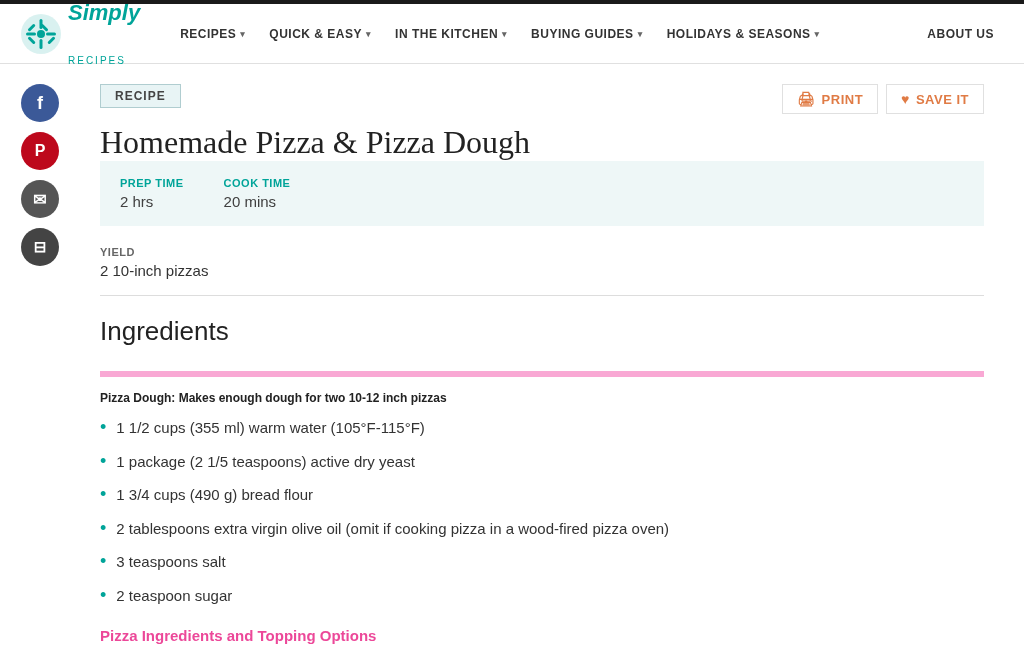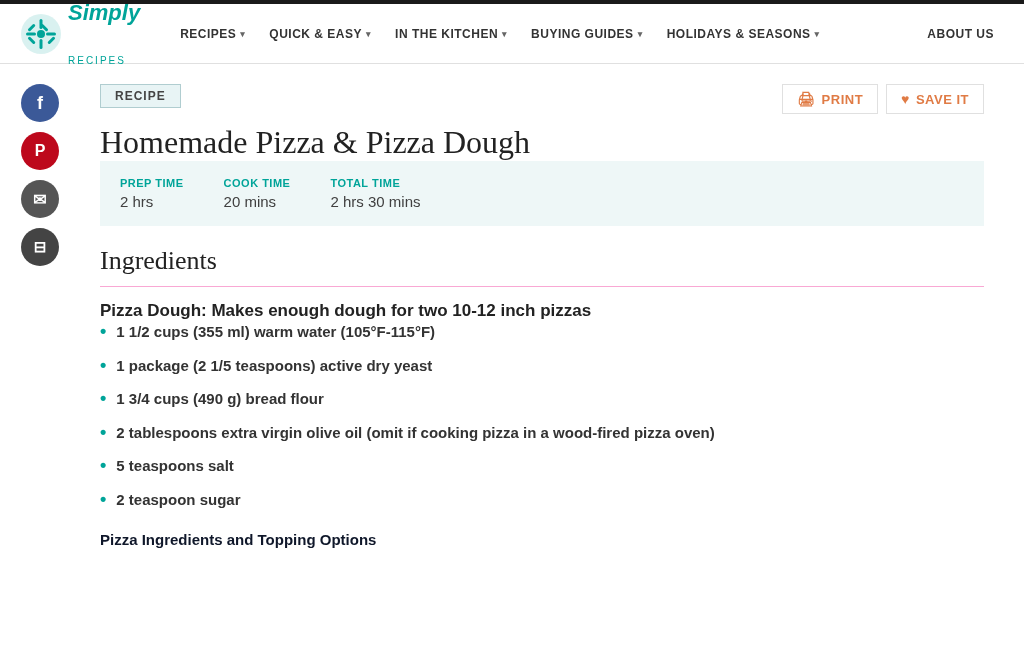--- a/index.html
+++ b/index.html
@@ -225,56 +225,56 @@
       color: #333;
       font-family: Arial, sans-serif;
     }
 
     
     .section-title {
       font-size: 26px;
       font-weight: normal;
       color: #222;
       margin-bottom: 14px;
-      font-family: Liberation Serif, serif;
-      border-bottom: 1px solid #f9a8d4;
-      padding-bottom: 10px;
+      font-family: Liberation Sans, sans-serif;
+      border-bottom: 6px solid #f9a8d4;
+      padding-bottom: 24px;
     }
     .subsection-title {
-      font-size: 17px;
+      font-size: 12px;
       font-weight: bold;
       color: #222;
+      margin-bottom: 12px;
       font-family: Arial, sans-serif;
     }
     .ingredient-list {
       list-style: none;
       margin-bottom: 20px;
     }
     .ingredient-list li {
       display: flex;
       align-items: flex-start;
       gap: 10px;
       margin-bottom: 12px;
       font-size: 15px;
       color: #333;
       font-family: Arial, sans-serif;
       line-height: 1.4;
-      font-weight: bold;
     }
     .ingredient-list li::before {
       content: '•';
       color: #00a499;
       font-size: 18px;
       line-height: 1.2;
       flex-shrink: 0;
     }
     .pizza-topping-title {
       font-size: 15px;
       font-weight: bold;
-      color: #0f172a;
+      color: #ec4899;
       font-family: Arial, sans-serif;
       margin-top: 15px;
     }
   </style>
 </head>
 <body>
 
 <div class="top-bar"></div>
 
 <nav class="navbar">
@@ -364,46 +364,46 @@
 
     <div class="time-section">
       <div class="time-block">
         <div class="time-label">PREP TIME</div>
         <div class="time-value">2 hrs</div>
       </div>
       <div class="time-block">
         <div class="time-label">COOK TIME</div>
         <div class="time-value">20 mins</div>
       </div>
-      <div class="time-block">
-        <div class="time-label">TOTAL TIME</div>
-        <div class="time-value">2 hrs 30 mins</div>
-      </div>
-    </div>
-
+    </div>
+
+    <div class="yield-section">
+      <div class="yield-label">YIELD</div>
+      <div class="yield-value">2 10-inch pizzas</div>
+    </div>
 
     <h2 class="section-title">Ingredients</h2>
 
     <p class="subsection-title">Pizza Dough: Makes enough dough for two 10-12 inch pizzas</p>
 
     <ul class="ingredient-list">
       <li>
           <span>1 1/2 cups (355 ml) warm water (105°F-115°F)</span>
         </li>
       <li>
           <span>1 package (2 1/5 teaspoons) active dry yeast</span>
         </li>
       <li>
           <span>1 3/4 cups (490 g) bread flour</span>
         </li>
       <li>
           <span>2 tablespoons extra virgin olive oil (omit if cooking pizza in a wood-fired pizza oven)</span>
         </li>
       <li>
-          <span>5 teaspoons salt</span>
+          <span>3 teaspoons salt</span>
         </li>
       <li>
           <span>2 teaspoon sugar</span>
         </li>
     </ul>
 
     <p class="pizza-topping-title">Pizza Ingredients and Topping Options</p>
 
   </div>
 </div>

